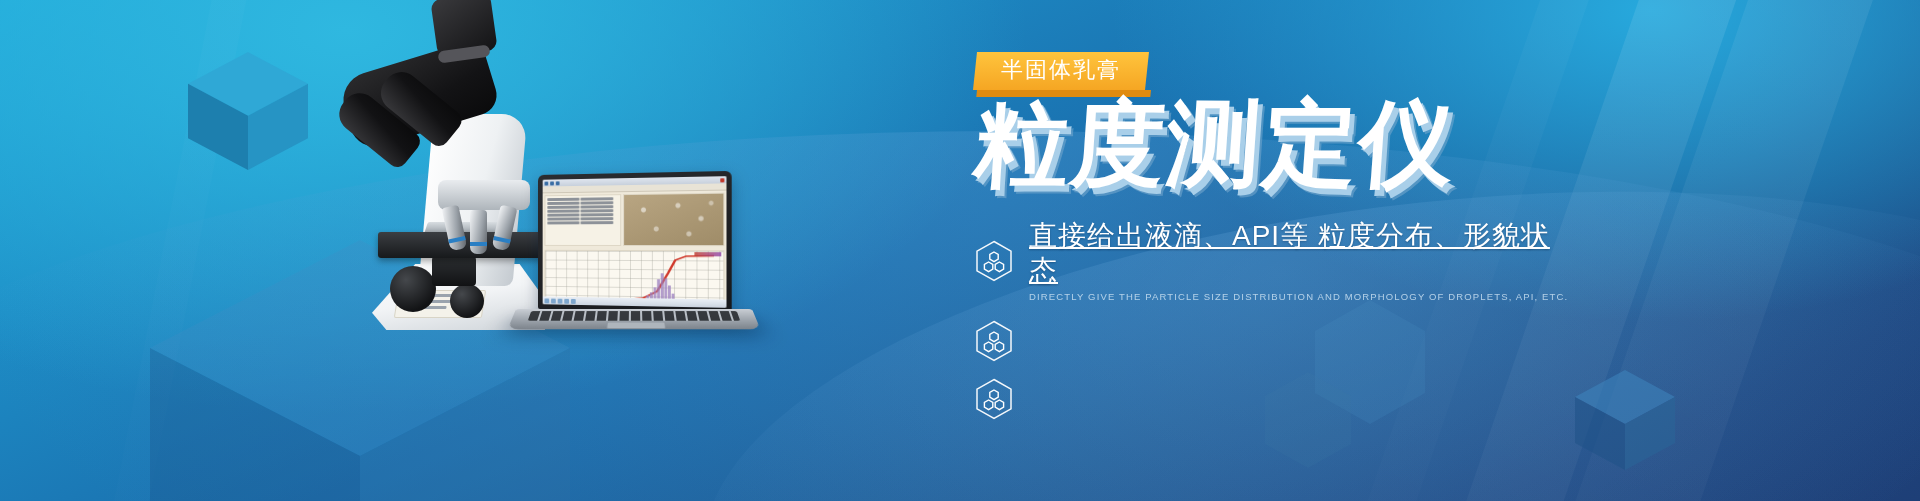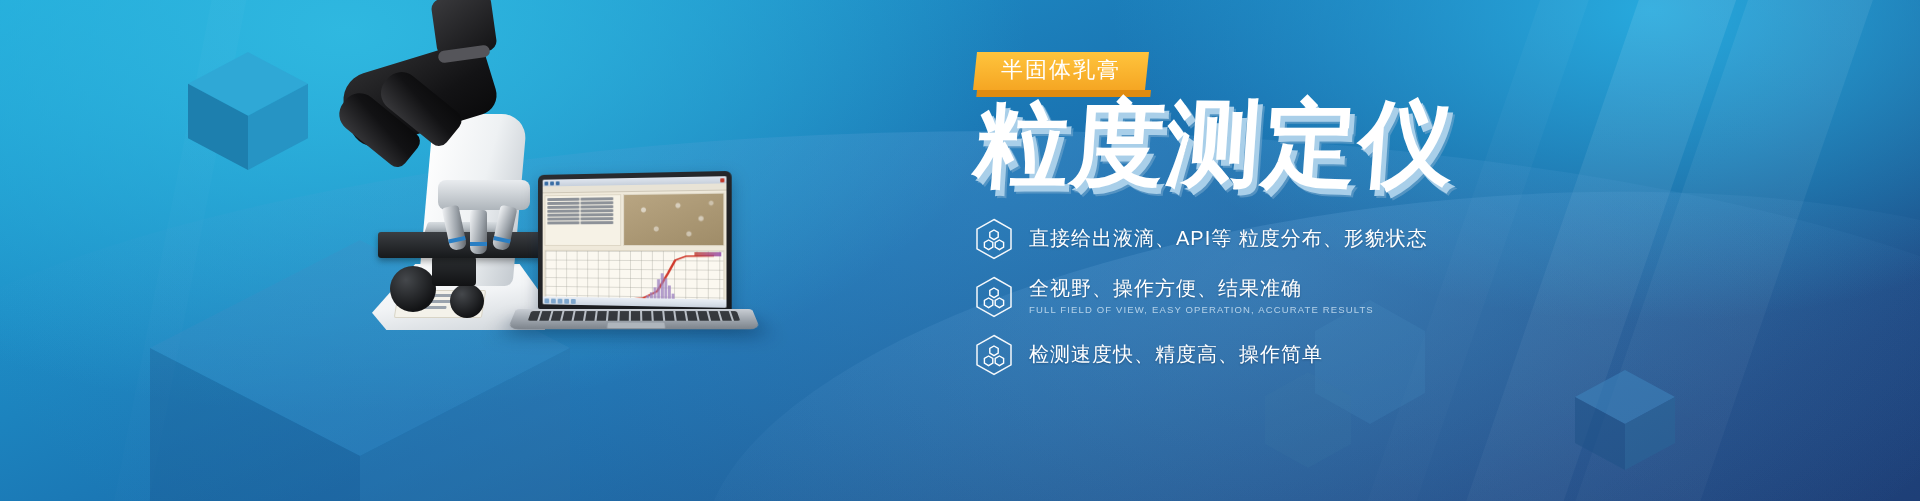--- a/index.html
+++ b/index.html
@@ -233,22 +233,23 @@
   }
 
   .features{margin-top:26px;}
   .feature{display:flex;align-items:center;gap:16px;margin-bottom:16px;}
   .feat-icon{
     width:38px;height:42px;flex:0 0 38px;position:relative;
   }
   .feat-icon svg{display:block;width:38px;height:42px;}
   .feat-text{display:flex;flex-direction:column;justify-content:center;}
   .feat-cn{
-    color:#ffffff;font-size:20px;letter-spacing:1px;line-height:1.25;
+    color:#ffffff;font-size:28px;letter-spacing:1px;line-height:1.25;
     text-shadow:0 1px 2px rgba(0,30,60,.35);
+    text-decoration:underline;
   }
   .feat-en{
     color:rgba(210,230,245,.80);font-size:9.5px;letter-spacing:1.15px;
     line-height:1.35;margin-top:3px;white-space:nowrap;
   }
 </style>
 </head>
 <body>
 
 <div class="banner">
@@ -390,48 +391,44 @@
         <span class="feat-icon">
           <svg viewBox="0 0 38 42">
             <polygon points="19,1.5 36,11.2 36,30.8 19,40.5 2,30.8 2,11.2" fill="none" stroke="#ffffff" stroke-width="1.5" opacity="0.95"></polygon>
             <polygon points="19,12 23.2,14.4 23.2,19.2 19,21.6 14.8,19.2 14.8,14.4" fill="none" stroke="#ffffff" stroke-width="1.4"></polygon>
             <polygon points="13.6,22 17.8,24.4 17.8,29.2 13.6,31.6 9.4,29.2 9.4,24.4" fill="none" stroke="#ffffff" stroke-width="1.4"></polygon>
             <polygon points="24.4,22 28.6,24.4 28.6,29.2 24.4,31.6 20.2,29.2 20.2,24.4" fill="none" stroke="#ffffff" stroke-width="1.4"></polygon>
           </svg>
         </span>
         <span class="feat-text">
           <span class="feat-cn">直接给出液滴、API等 粒度分布、形貌状态</span>
+          <span class="feat-en">DIRECTLY GIVE THE PARTICLE SIZE DISTRIBUTION AND MORPHOLOGY OF DROPLETS, API, ETC.</span>
+        </span>
+      </div>
+
+      <div class="feature">
+        <span class="feat-icon">
+          <svg viewBox="0 0 38 42">
+            <polygon points="19,1.5 36,11.2 36,30.8 19,40.5 2,30.8 2,11.2" fill="none" stroke="#ffffff" stroke-width="1.5" opacity="0.95"></polygon>
+            <polygon points="19,12 23.2,14.4 23.2,19.2 19,21.6 14.8,19.2 14.8,14.4" fill="none" stroke="#ffffff" stroke-width="1.4"></polygon>
+            <polygon points="13.6,22 17.8,24.4 17.8,29.2 13.6,31.6 9.4,29.2 9.4,24.4" fill="none" stroke="#ffffff" stroke-width="1.4"></polygon>
+            <polygon points="24.4,22 28.6,24.4 28.6,29.2 24.4,31.6 20.2,29.2 20.2,24.4" fill="none" stroke="#ffffff" stroke-width="1.4"></polygon>
+          </svg>
         </span>
       </div>
 
       <div class="feature">
         <span class="feat-icon">
           <svg viewBox="0 0 38 42">
             <polygon points="19,1.5 36,11.2 36,30.8 19,40.5 2,30.8 2,11.2" fill="none" stroke="#ffffff" stroke-width="1.5" opacity="0.95"></polygon>
             <polygon points="19,12 23.2,14.4 23.2,19.2 19,21.6 14.8,19.2 14.8,14.4" fill="none" stroke="#ffffff" stroke-width="1.4"></polygon>
             <polygon points="13.6,22 17.8,24.4 17.8,29.2 13.6,31.6 9.4,29.2 9.4,24.4" fill="none" stroke="#ffffff" stroke-width="1.4"></polygon>
             <polygon points="24.4,22 28.6,24.4 28.6,29.2 24.4,31.6 20.2,29.2 20.2,24.4" fill="none" stroke="#ffffff" stroke-width="1.4"></polygon>
           </svg>
         </span>
         <span class="feat-text">
-          <span class="feat-cn">全视野、操作方便、结果准确</span>
-          <span class="feat-en">FULL FIELD OF VIEW, EASY OPERATION, ACCURATE RESULTS</span>
-        </span>
-      </div>
-
-      <div class="feature">
-        <span class="feat-icon">
-          <svg viewBox="0 0 38 42">
-            <polygon points="19,1.5 36,11.2 36,30.8 19,40.5 2,30.8 2,11.2" fill="none" stroke="#ffffff" stroke-width="1.5" opacity="0.95"></polygon>
-            <polygon points="19,12 23.2,14.4 23.2,19.2 19,21.6 14.8,19.2 14.8,14.4" fill="none" stroke="#ffffff" stroke-width="1.4"></polygon>
-            <polygon points="13.6,22 17.8,24.4 17.8,29.2 13.6,31.6 9.4,29.2 9.4,24.4" fill="none" stroke="#ffffff" stroke-width="1.4"></polygon>
-            <polygon points="24.4,22 28.6,24.4 28.6,29.2 24.4,31.6 20.2,29.2 20.2,24.4" fill="none" stroke="#ffffff" stroke-width="1.4"></polygon>
-          </svg>
-        </span>
-        <span class="feat-text">
-          <span class="feat-cn">检测速度快、精度高、操作简单</span>
         </span>
       </div>
 
     </div>
   </div>
 
 </div>
 
 </body></html>

